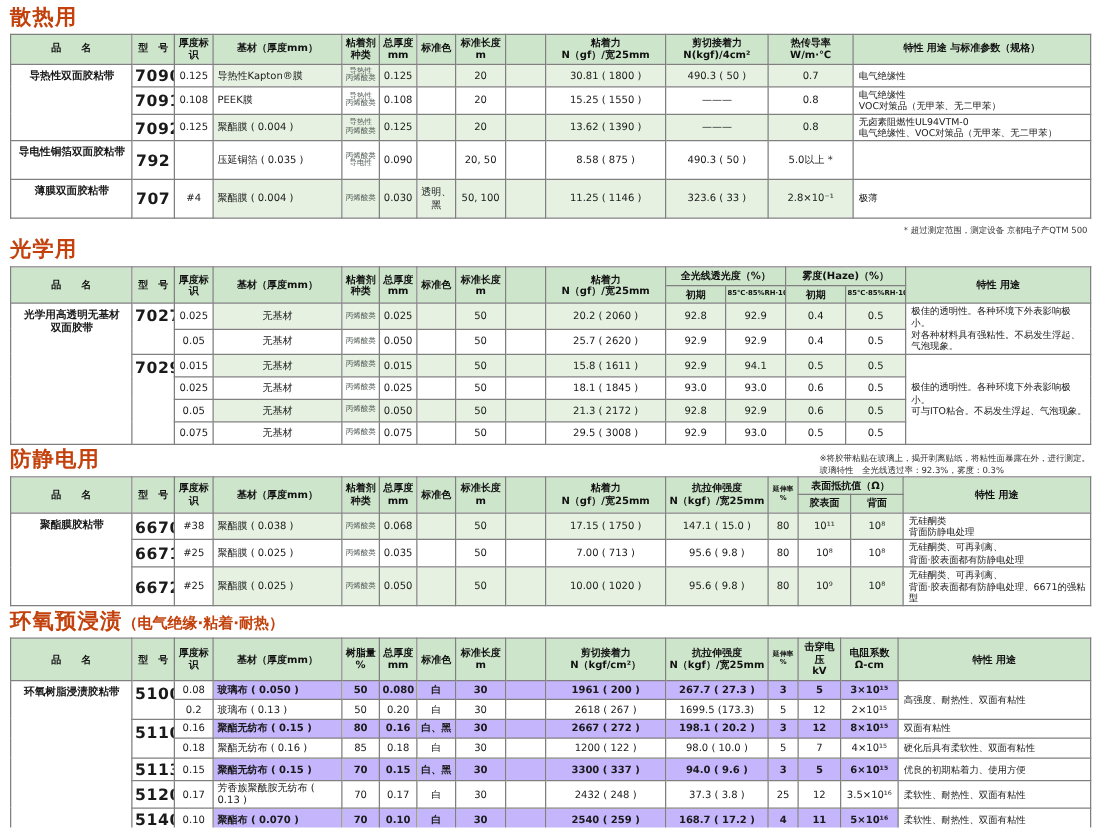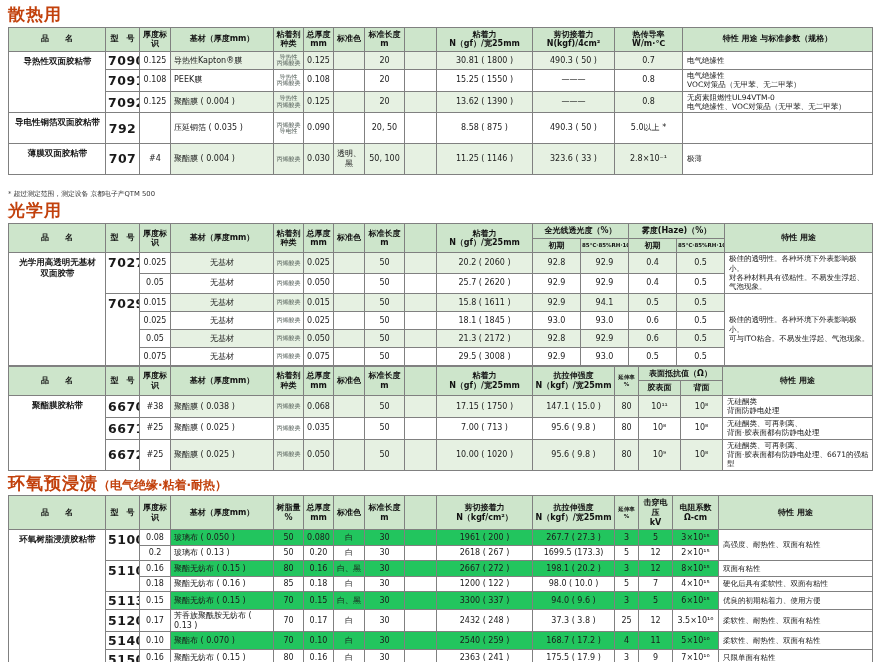--- a/index.html
+++ b/index.html
@@ -31,31 +31,31 @@
     background: #cde5cb; font-weight: bold; font-size: 8px; line-height: 1.2;
     white-space: pre-line; padding: 2px 1px; text-align: center; color: #111;
   }
   thead th.subtle { font-size: 5.5px; }
   td {
     font-size: 8px; text-align: center; padding: 1px 2px;
     height: 18px; line-height: 1.2; background: #fff;
   }
   .t4 td { height: 15.5px; }
   tr.g td.tint { background: #e6f1e2; }
-  tr.y td.tint { background: #22c55e; }
+  tr.y td.tint { background: #c4b5fd; font-weight: bold; }
   td.name { text-align: center; font-weight: bold; font-size: 8.5px; padding: 4px 2px 15px 3px;
             vertical-align: top; white-space: pre-line; line-height: 1.25; }
   td.model { font-size: 12.5px; font-weight: bold; letter-spacing: 0.5px; }
   td.model.vtop { vertical-align: top; padding-top: 2px; }
   td.left { text-align: left; padding-left: 3px; }
   td.tiny { font-size: 6px; color: #55605a; line-height: 1.1; white-space: pre-line; padding: 0; }
   td.feat { text-align: left; font-size: 7.5px; padding-left: 4px; white-space: pre-line; line-height: 1.25; }
   td.num { font-size: 8px; }
   .foot { font-size: 6.8px; color: #333; white-space: pre-line; line-height: 1.3; }
-  .foot.right { text-align: left; margin: 15px 2px 0 0; }
+  .foot.right { text-align: right; margin: 5px 2px 0 0; }
 </style>
 </head>
 <body>
 
 <div class="page">
 
 
   <div class="sec-title">散热用</div>
   <table class="t1">
     <colgroup>
@@ -315,20 +315,25 @@
         <td class="tint"></td>
         <td class="tint num">29.5 ( 3008 )</td>
         <td class="tint num">92.9</td>
         <td class="tint num">93.0</td>
         <td class="tint num">0.5</td>
         <td class="tint num">0.5</td>
       </tr>
     </tbody>
   </table>
 
+  <div class="titlebar">
+    <div class="sec-title">防静电用</div>
+    <div class="foot">※将胶带粘贴在玻璃上，揭开剥离贴纸，将粘性面暴露在外，进行测定。
+玻璃特性　全光线透过率：92.3%，雾度：0.3%</div>
+  </div>
   <table class="t3">
     <colgroup>
       <col style="width:97px">
         <col style="width:34px">
         <col style="width:31px">
         <col style="width:103px">
       <col style="width:30px">
         <col style="width:30px">
         <col style="width:31px">
         <col style="width:40px">

